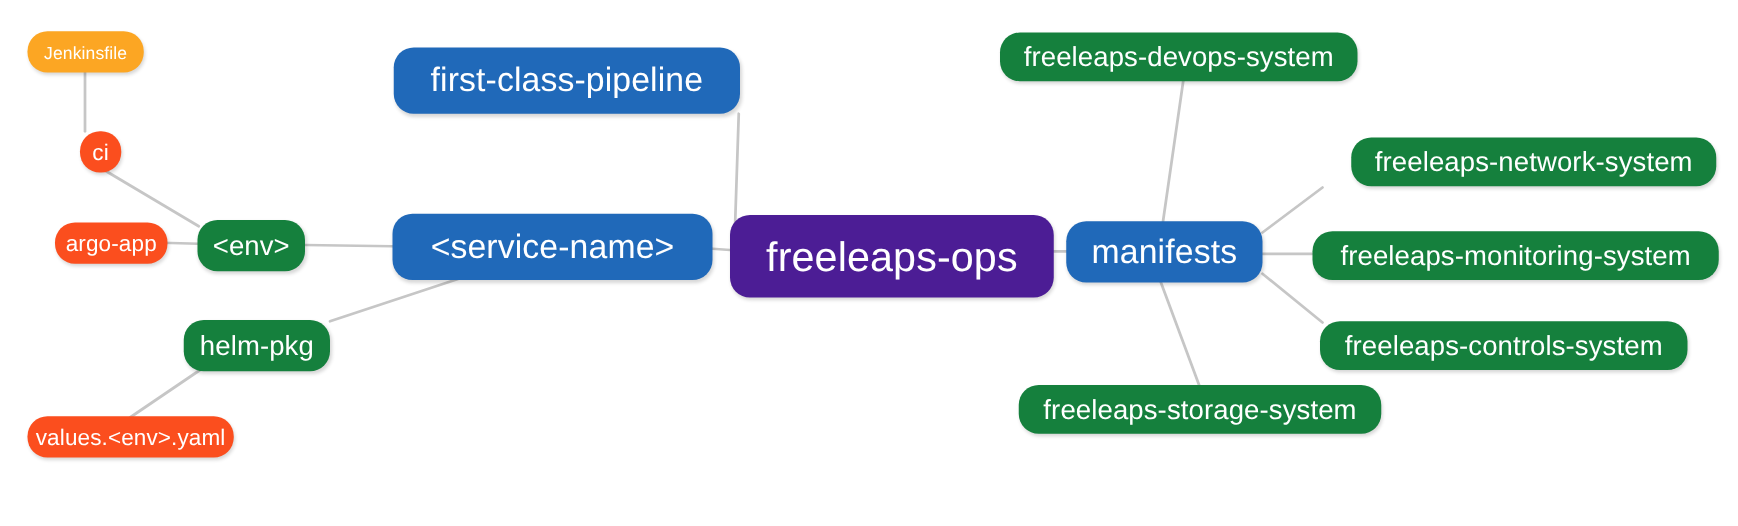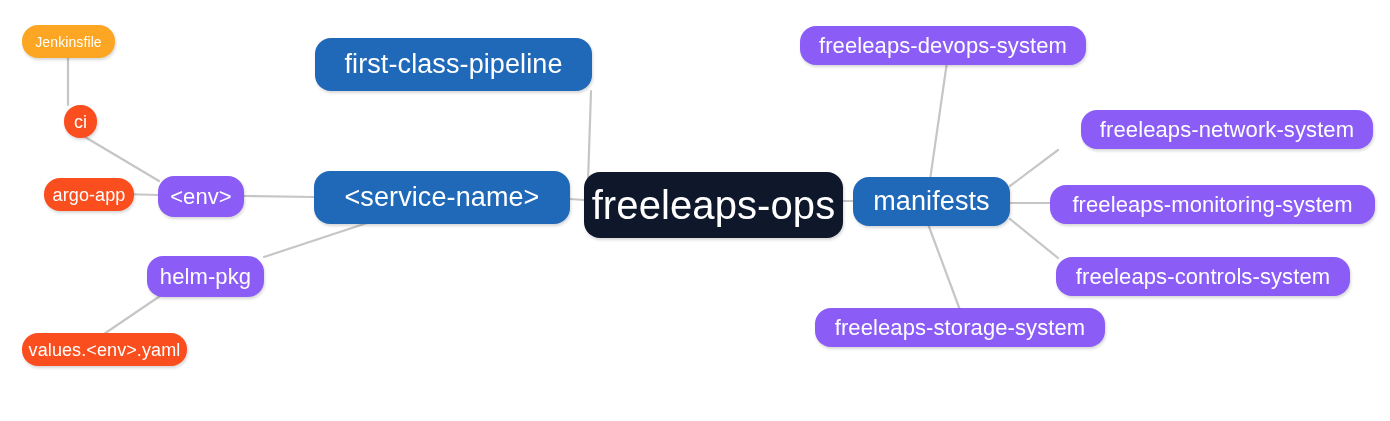--- a/index.html
+++ b/index.html
@@ -33,28 +33,28 @@
     align-items: center;
     justify-content: center;
     color: #ffffff;
     border-radius: 16px;
     white-space: nowrap;
     box-shadow: 1px 2px 3px rgba(0,0,0,0.16);
     line-height: 1;
     letter-spacing: 0.1px;
   }
   .node-root {
-    background: #0f172a;
-    font-size: 40px;
+    background: #4c1d95;
+    font-size: 33px;
   }
   .node-blue {
     background: #2069b9;
   }
   .node-green {
-    background: #8b5cf6;
+    background: #15803d;
     align-items: center;
   }
   .node-orange {
     background: #fca623;
   }
   .node-red {
     background: #fb4e1e;
   }
   .lvl1 { font-size: 27px; }
   .lvl2 { font-size: 22px; }

